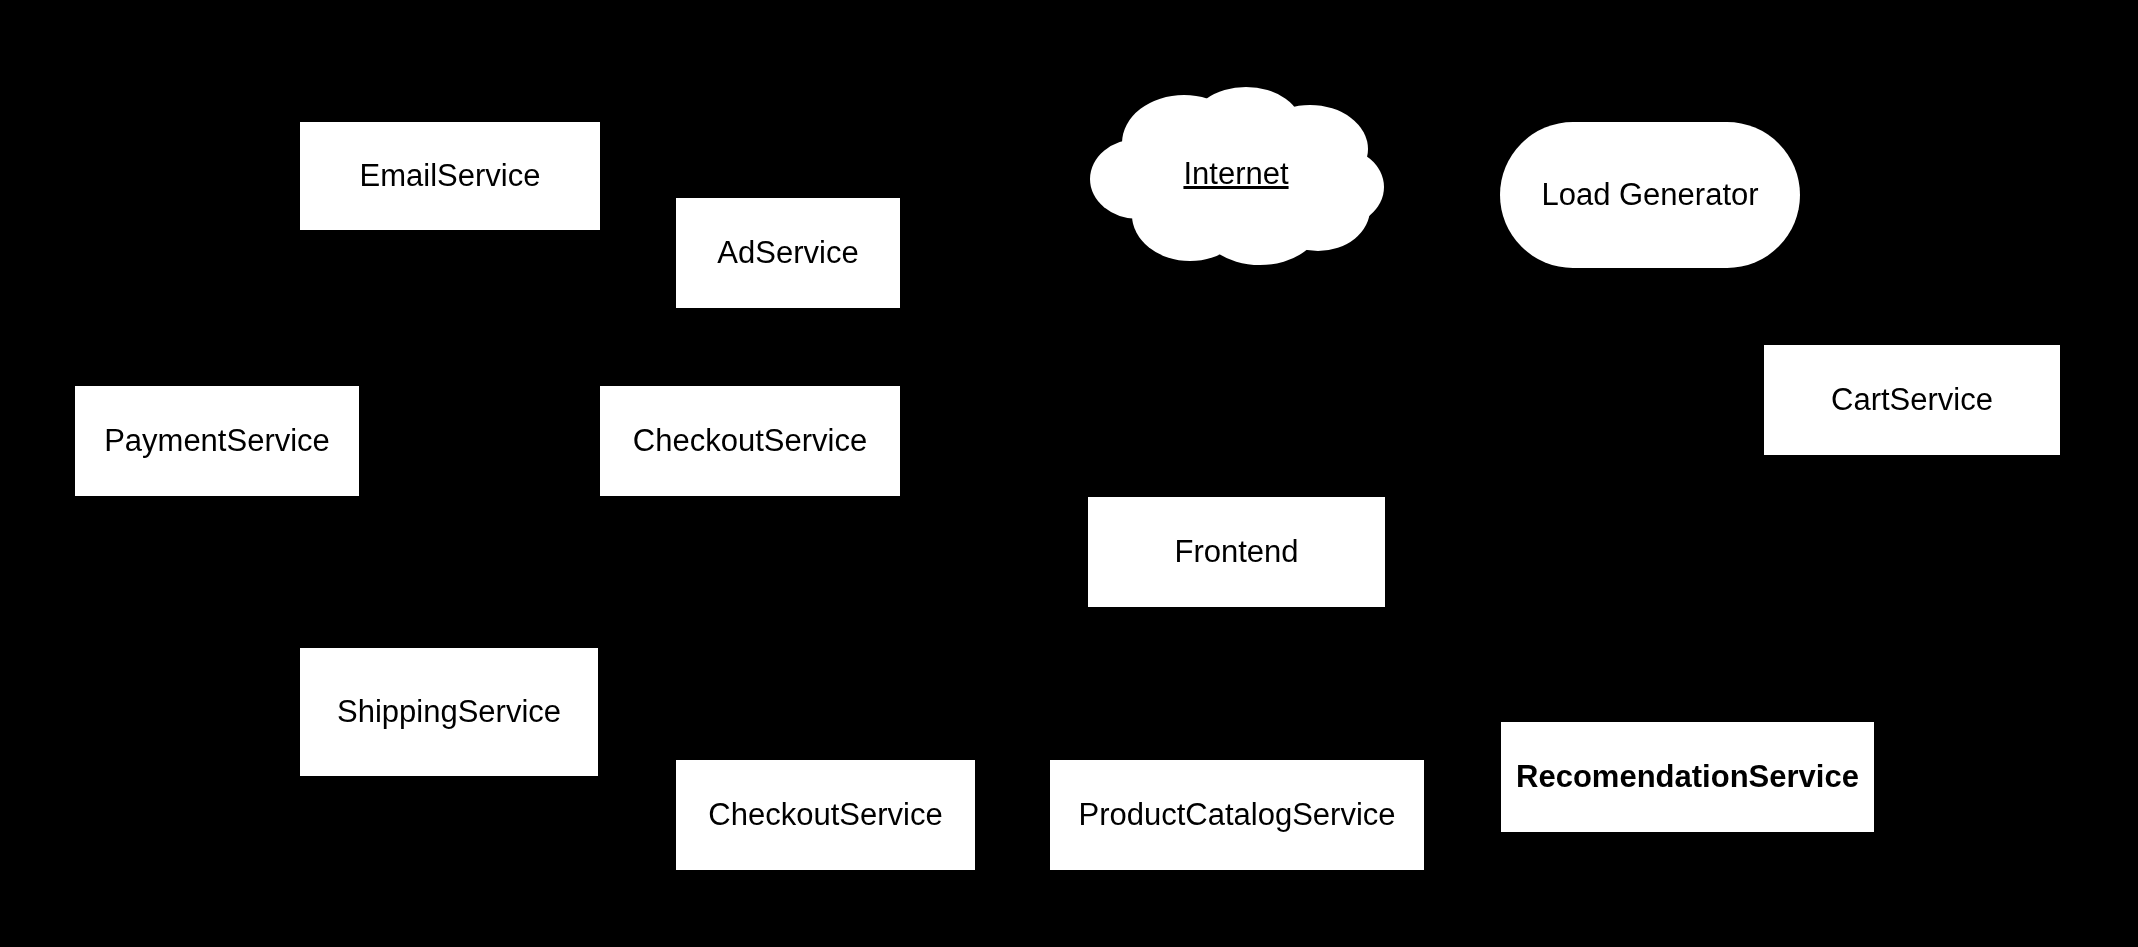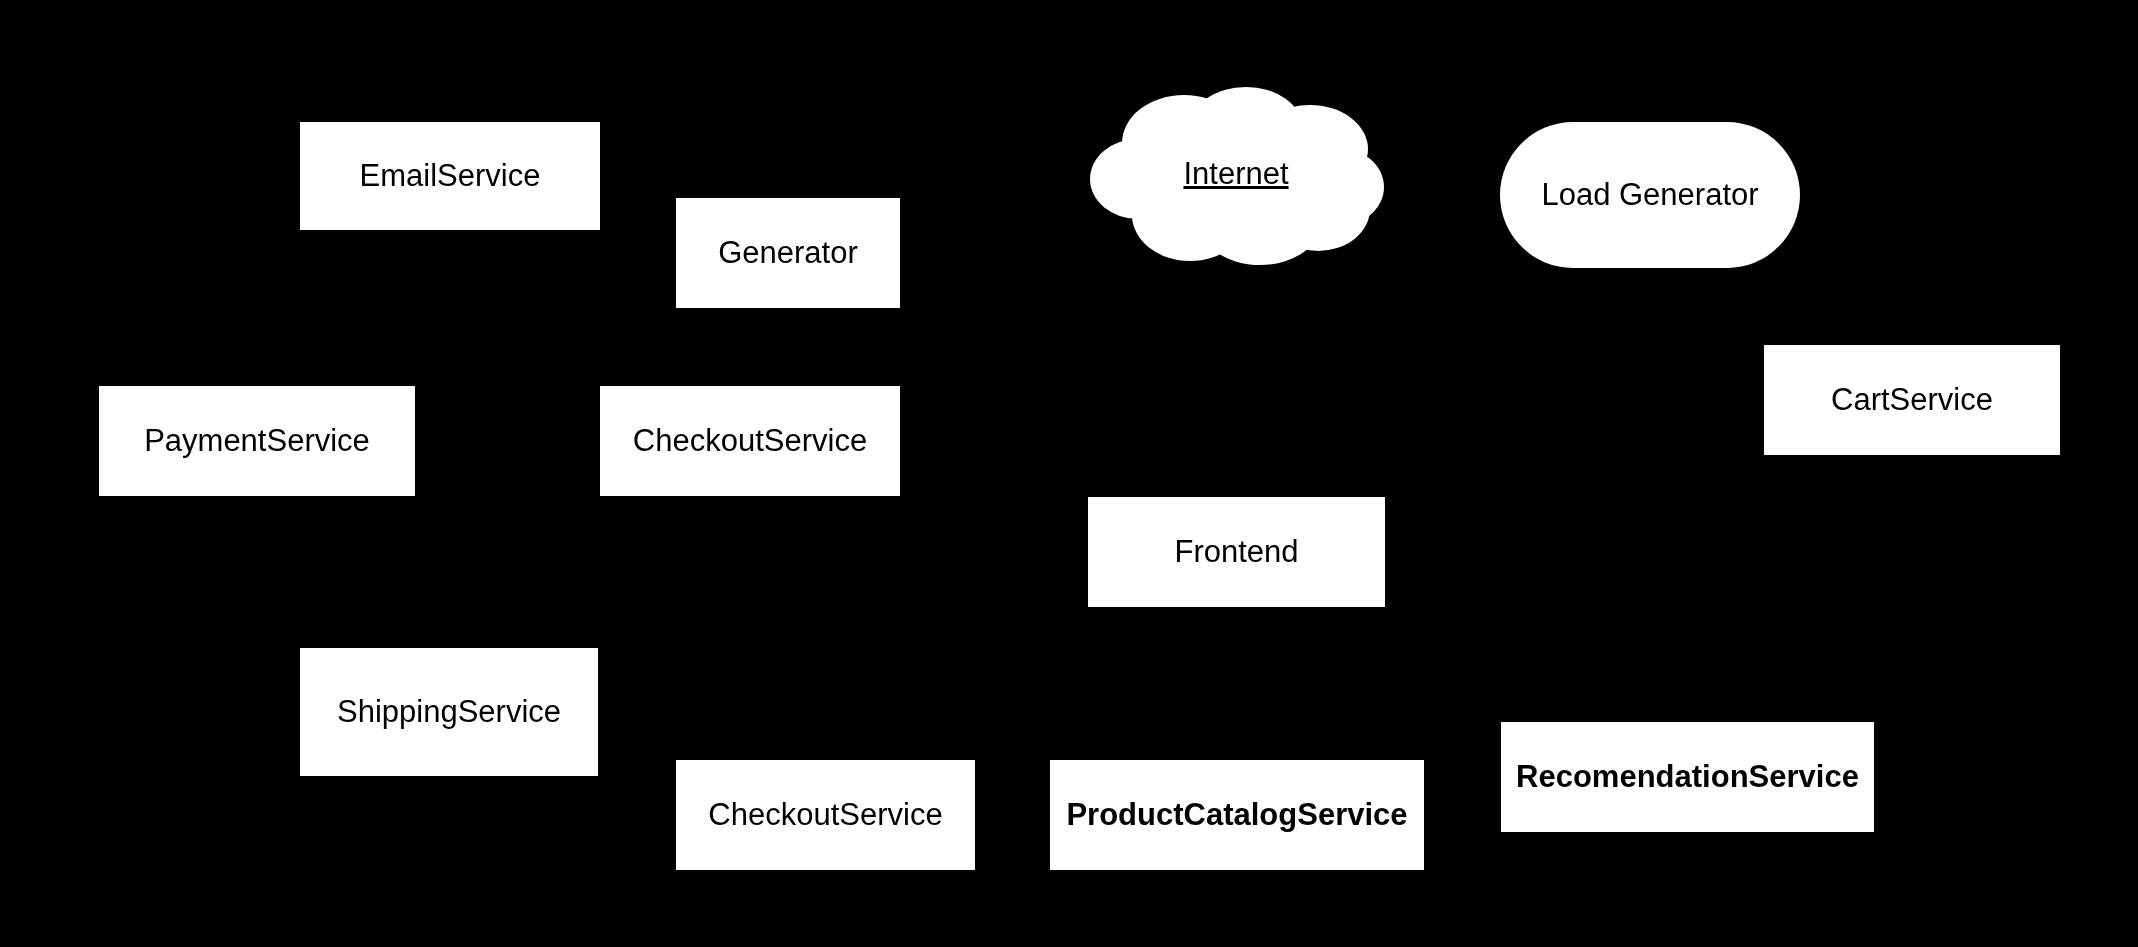--- a/index.html
+++ b/index.html
@@ -83,21 +83,21 @@
 </head>
 <body>
 
 <div id="canvas">
 
   <div class="node node-box" style="left:300px; top:122px; width:300px; height:108px;">
     <span class="node-label">EmailService</span>
   </div>
 
   <div class="node node-box" style="left:676px; top:198px; width:224px; height:110px;">
-    <span class="node-label">Generator</span>
+    <span class="node-label">AdService</span>
   </div>
 
   <div class="node node-cloud" style="left:1088px; top:83px; width:296px; height:182px;">
     <svg viewBox="0 0 296 182" preserveAspectRatio="none">
       <g fill="#ffffff">
         <ellipse cx="96" cy="60" rx="62" ry="48"></ellipse>
         <ellipse cx="158" cy="44" rx="56" ry="40"></ellipse>
         <ellipse cx="222" cy="66" rx="58" ry="44"></ellipse>
         <ellipse cx="50" cy="96" rx="48" ry="40"></ellipse>
         <ellipse cx="248" cy="104" rx="48" ry="40"></ellipse>
@@ -107,21 +107,21 @@
         <rect x="46" y="58" width="204" height="86"></rect>
       </g>
     </svg>
     <span class="node-label">Internet</span>
   </div>
 
   <div class="node node-pill" style="left:1500px; top:122px; width:300px; height:146px;">
     <span class="node-label">Load Generator</span>
   </div>
 
-  <div class="node node-box" style="left:75px; top:386px; width:316px; height:110px;margin-left:24px;">
+  <div class="node node-box" style="left:75px; top:386px; width:284px; height:110px;">
     <span class="node-label">PaymentService</span>
   </div>
 
   <div class="node node-box" style="left:600px; top:386px; width:300px; height:110px;">
     <span class="node-label">CheckoutService</span>
   </div>
 
   <div class="node node-box" style="left:1764px; top:345px; width:296px; height:110px;text-align:center;">
     <span class="node-label">CartService</span>
   </div>
@@ -136,17 +136,17 @@
   </div>
 
   <div class="node node-box" style="left:1501px; top:722px; width:373px; height:110px;font-weight:bold;">
     <span class="node-label">RecomendationService</span>
   </div>
 
   <div class="node node-box" style="left:676px; top:760px; width:299px; height:110px;">
     <span class="node-label">CheckoutService</span>
   </div>
 
-  <div class="node node-box" style="left:1050px; top:760px; width:374px; height:110px;font-weight:bold;">
+  <div class="node node-box" style="left:1050px; top:760px; width:374px; height:110px;">
     <span class="node-label">ProductCatalogService</span>
   </div>
 
 </div>
 
 </body></html>

